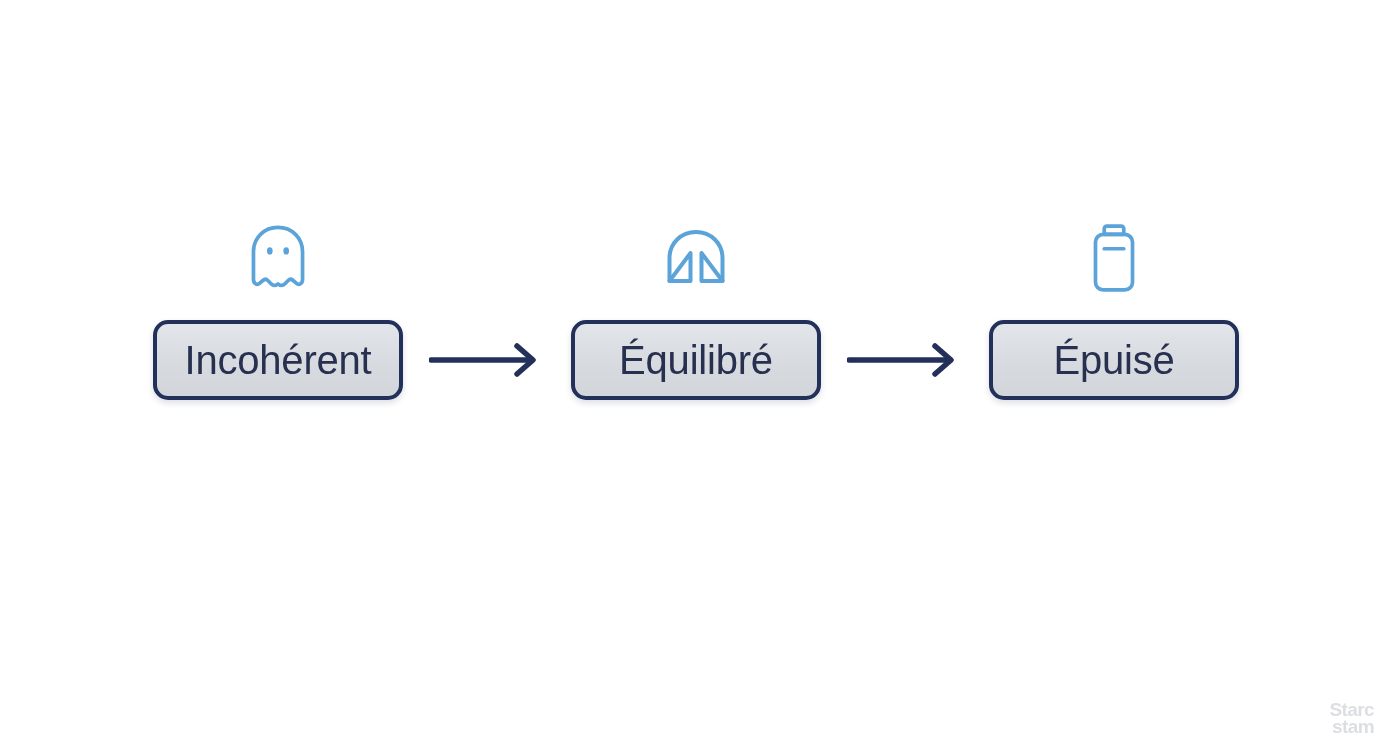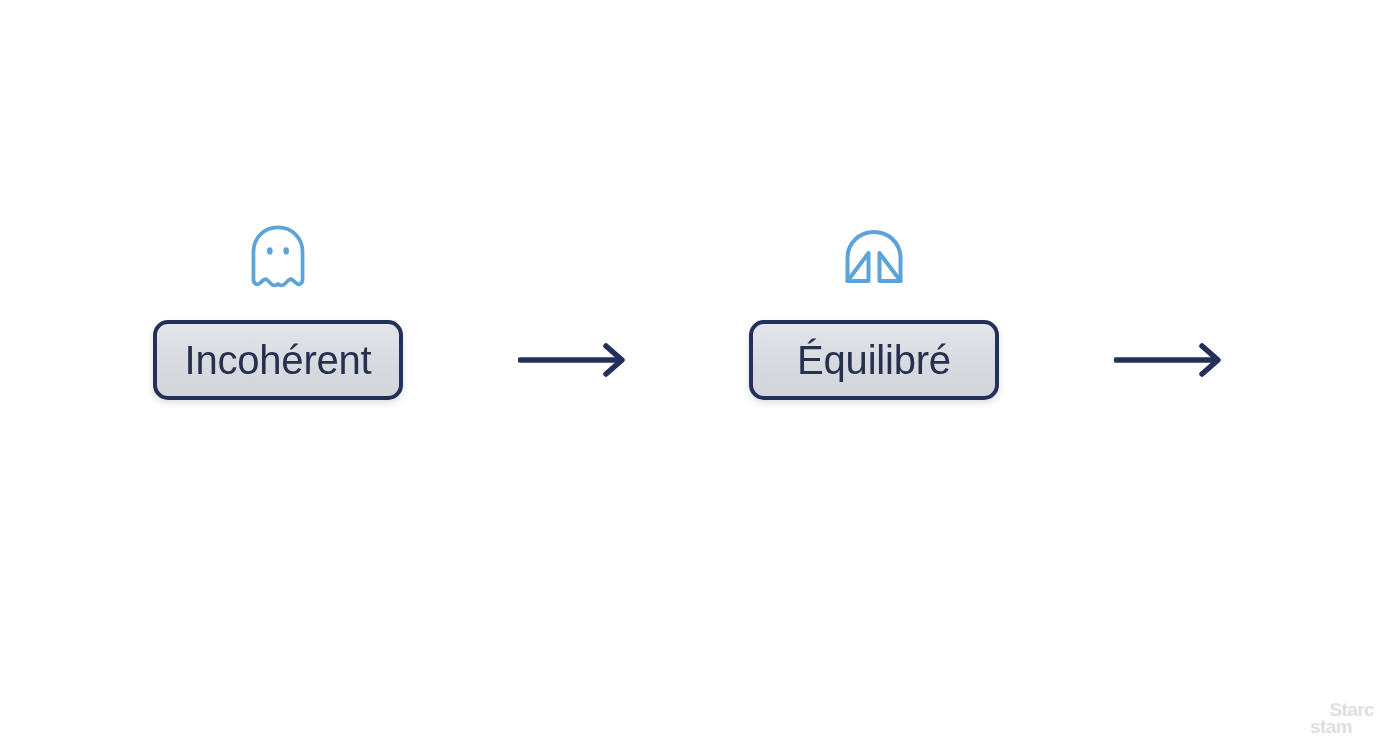--- a/index.html
+++ b/index.html
@@ -97,21 +97,20 @@
     font-weight: bold;
     font-size: 19px;
     color: #b9bcc6;
     line-height: 18px;
     letter-spacing: -0.6px;
     text-align: right;
     display: block;
   }
   .watermark .wm-line2 {
     margin-top: -1px;
-    text-align: center;
   }
 </style>
 </head>
 <body>
 
 <div id="flow-canvas">
 
   <div class="flow-row">
 
     <div class="node">
@@ -163,20 +162,30 @@
       </div>
     </div>
 
     <div class="connector">
       <svg width="116" height="40" viewBox="0 0 116 40" fill="none">
         <path d="M2 20 H100" stroke="#22305a" stroke-width="5.5" stroke-linecap="round"></path>
         <path d="M88 6 L104 20 L88 34" stroke="#22305a" stroke-width="5.5" stroke-linecap="round" stroke-linejoin="round" fill="none"></path>
       </svg>
     </div>
 
+    <div class="node">
+      <svg class="node-icon" viewBox="0 0 52 70" fill="none">
+        <path d="M19 4 H33 A2.5 2.5 0 0 1 35.5 6.5 V12 H16.5 V6.5 A2.5 2.5 0 0 1 19 4 Z" stroke="#5ba3d8" stroke-width="3.6" stroke-linejoin="round" stroke-linecap="round" fill="none"></path>
+        <rect x="8" y="12" width="36" height="54" rx="7.5" stroke="#5ba3d8" stroke-width="3.6" fill="none"></rect>
+        <path d="M16.5 26 H35.5" stroke="#5ba3d8" stroke-width="3.6" stroke-linecap="round"></path>
+      </svg>
+      <div class="node-box">
+        <span class="node-label">Épuisé</span>
+      </div>
+    </div>
 
   </div>
 
   <div class="watermark">
     <span class="wm-line">Starc</span>
     <span class="wm-line wm-line2">stam</span>
   </div>
 
 </div>
 

